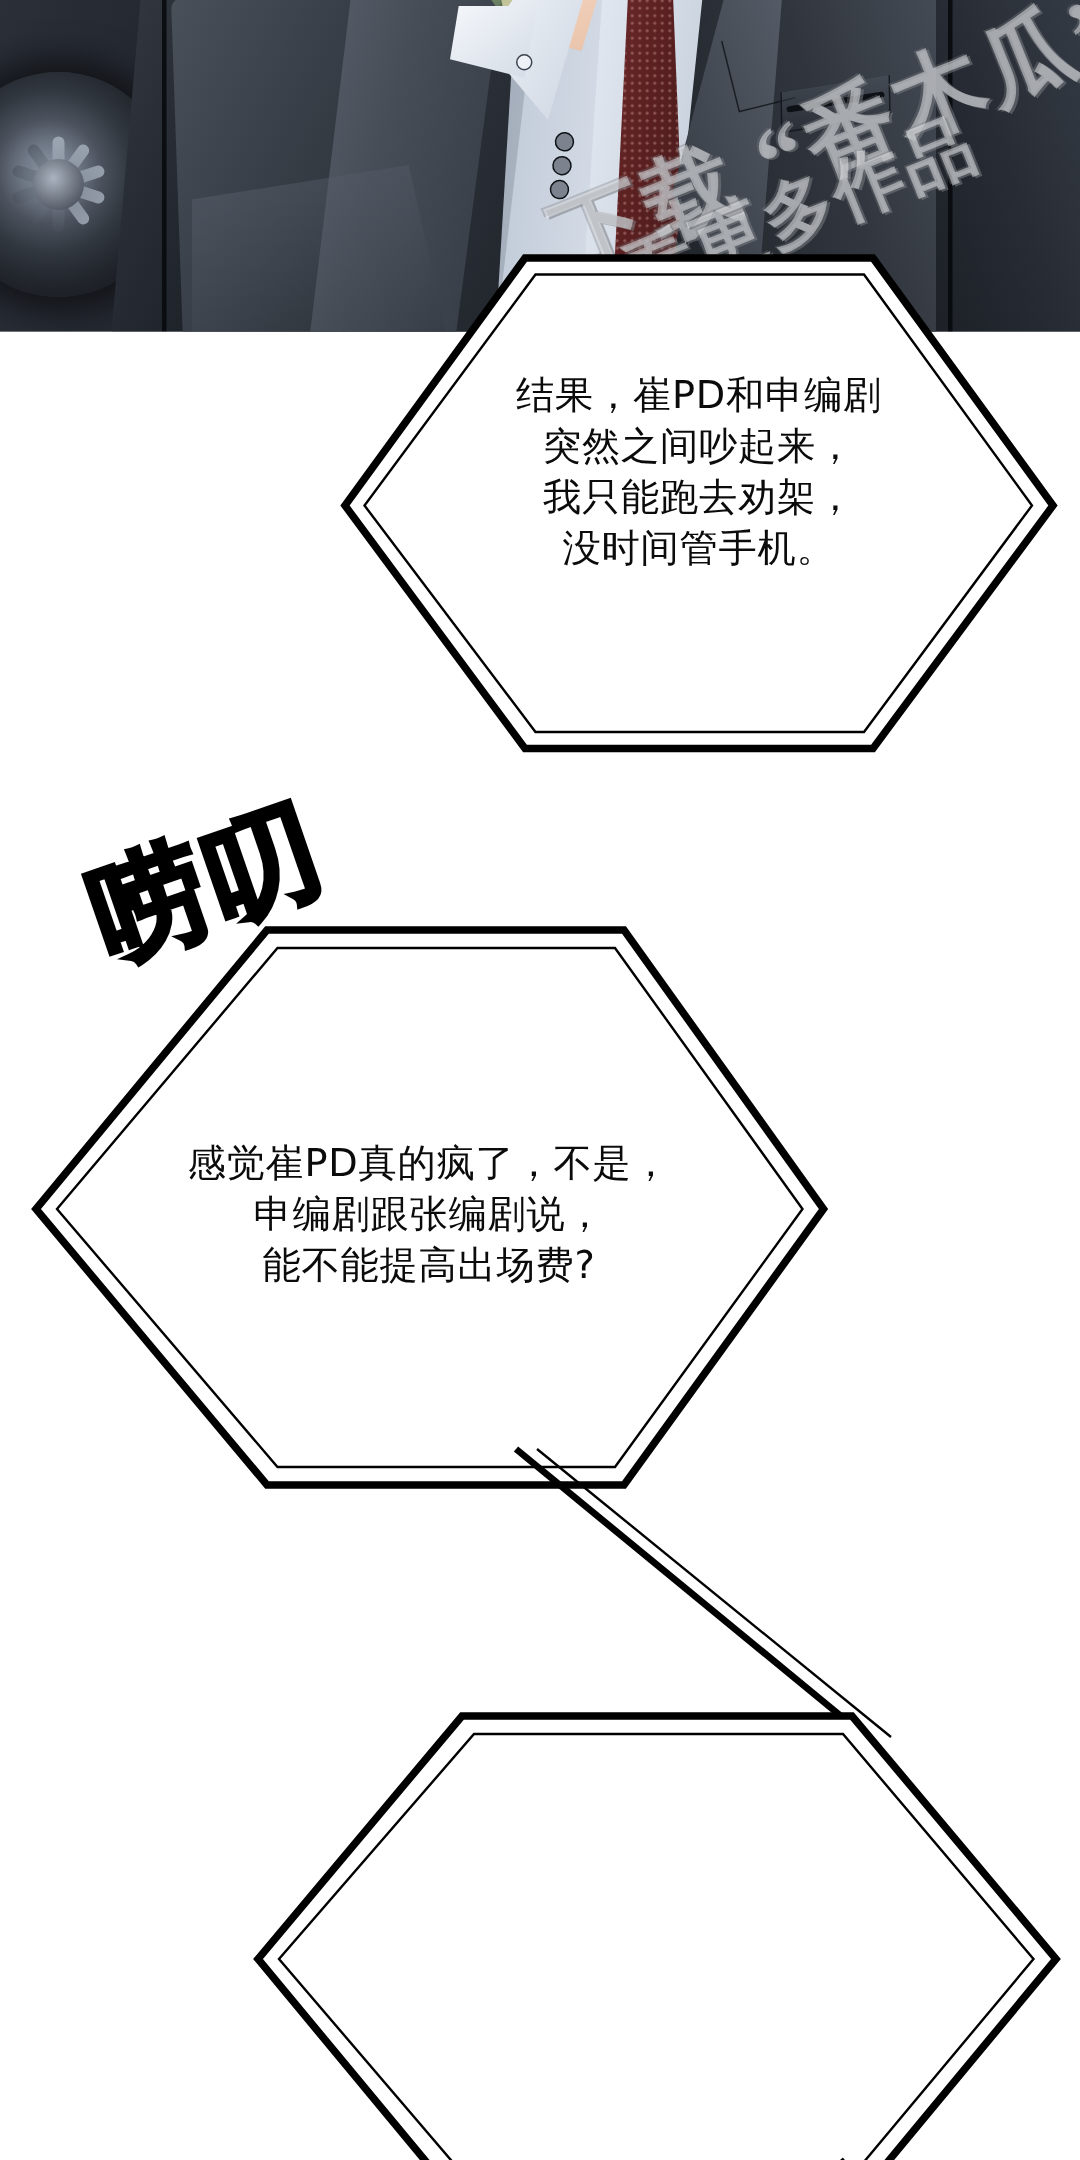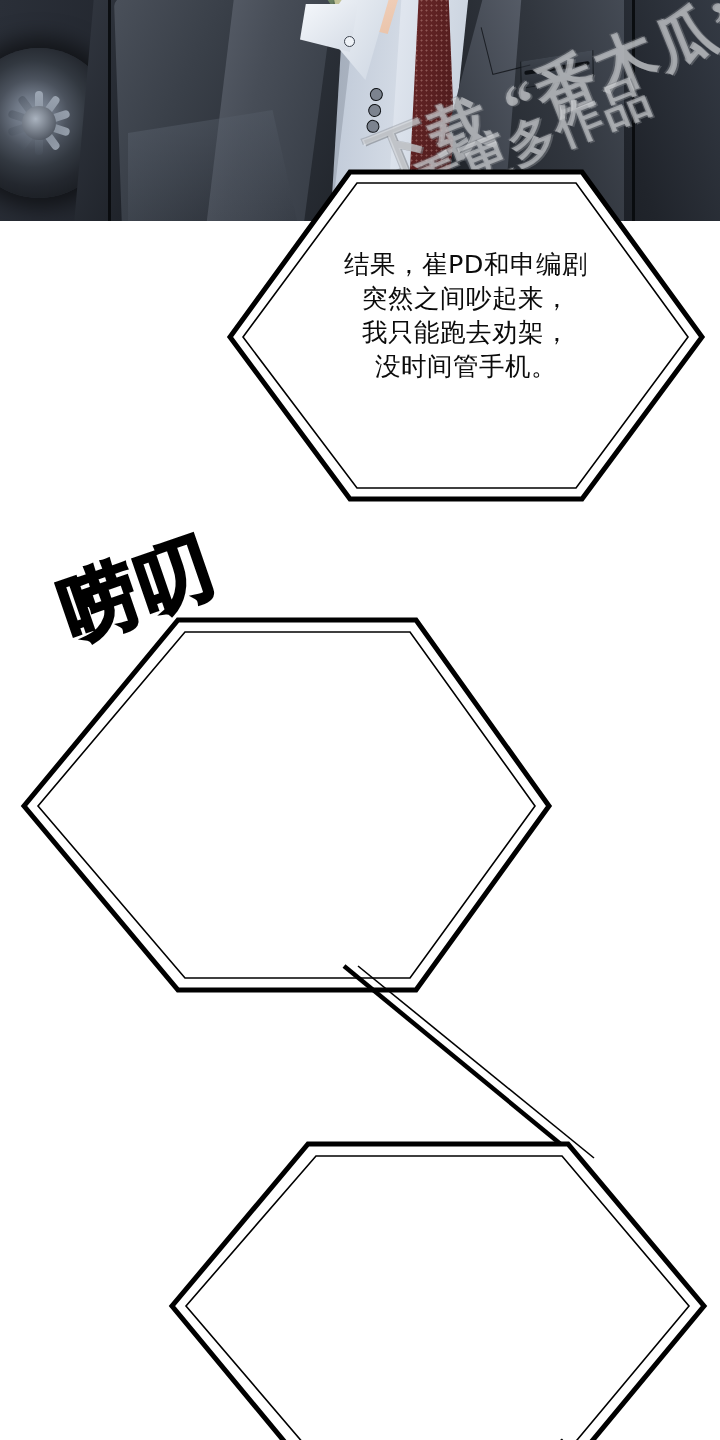--- a/index.html
+++ b/index.html
@@ -383,20 +383,23 @@
 突然之间吵起来，
 我只能跑去劝架，
 没时间管手机。</div>
   </div>
 
   <div class="bubble" id="bubble2">
     <svg width="536" height="382" viewBox="0 0 536 382">
       <polygon class="bub-outer" points="160,4 398,4 531,190 398,374 160,374 6,190"></polygon>
       <polygon class="bub-inner" points="167,16 392,16 517,190 392,362 167,362 20,190"></polygon>
     </svg>
+    <div class="bub-text">感觉崔PD真的疯了，不是，
+申编剧跟张编剧说，
+能不能提高出场费?</div>
   </div>
 
   <div class="sfx" id="sfx-laodao">唠叨</div>
 
   <div id="tail-band">
     <svg width="300" height="230" viewBox="0 0 300 230">
       <path d="M 64,6 L 300,200" fill="none" stroke="#000" stroke-width="4.5"></path>
       <path d="M 78,6 L 314,198" fill="none" stroke="#000" stroke-width="1.6"></path>
     </svg>
   </div>

